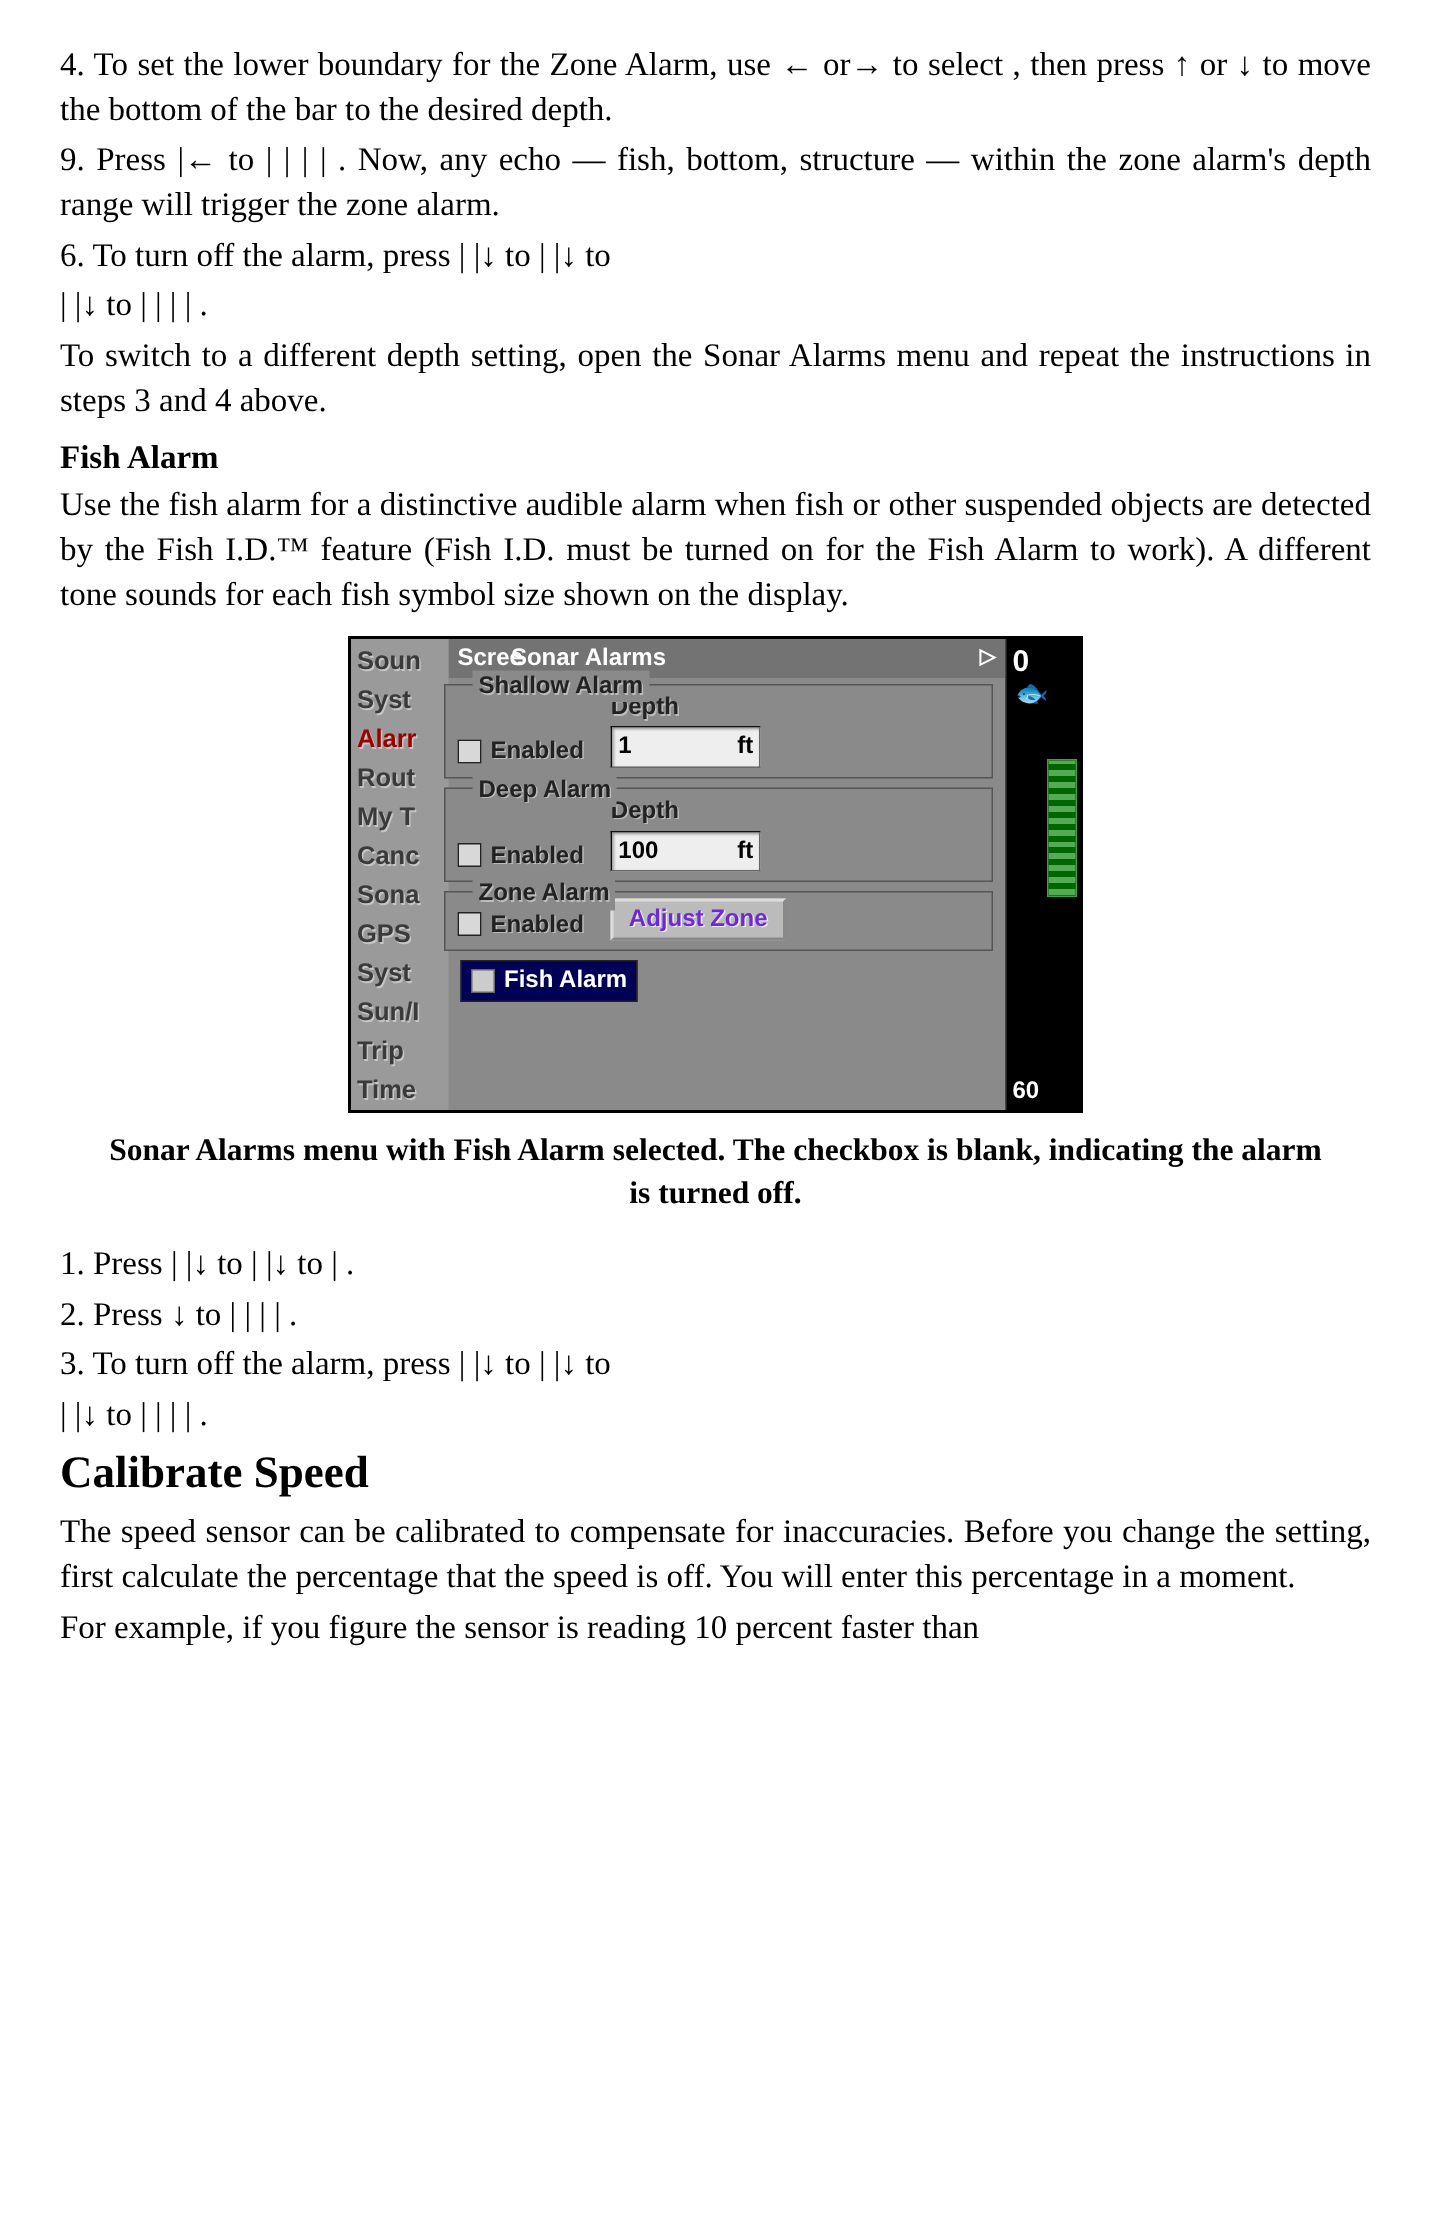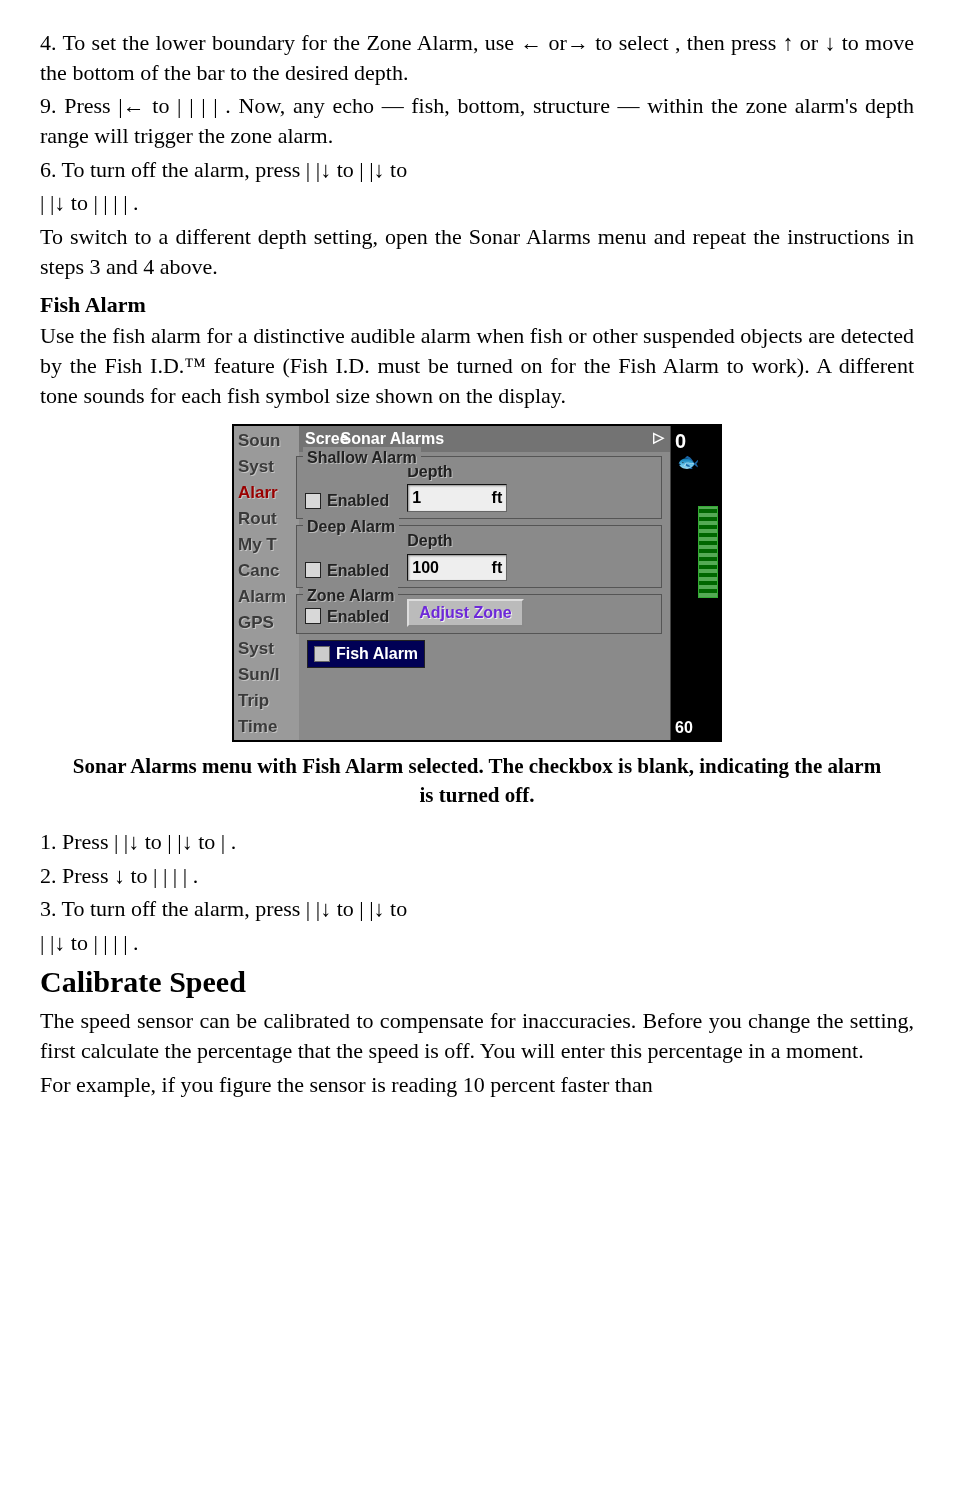--- a/index.html
+++ b/index.html
@@ -81,21 +81,21 @@
   .alarm-box {
     border: 1px solid #555;
     margin: 4px 8px 6px 8px;
     padding: 4px 8px 6px 8px;
     position: relative;
     background: #8a8a8a;
   }
   .alarm-box .legend {
     position: absolute;
     top: -10px;
-    left: 6px;
+    left: 18px;
     background: #8a8a8a;
     padding: 0 4px;
     font-weight: bold;
     font-size: 16px;
     color: #222;
     text-shadow: 1px 1px 0 #bbb;
   }
   .alarm-row {
     display: flex;
     align-items: flex-end;
@@ -206,21 +206,21 @@
 
 <div class="figure-wrap">
   <div class="figure cf">
     <div class="fig-left">
       <div>Soun</div>
       <div>Syst</div>
       <div class="sel">Alarr</div>
       <div>Rout</div>
       <div>My T</div>
       <div>Canc</div>
-      <div>Alarm</div>
+      <div>Sona</div>
       <div>GPS</div>
       <div>Syst</div>
       <div>Sun/I</div>
       <div>Trip</div>
       <div>Time</div>
     </div>
     <div class="fig-main">
       <div class="fig-title">
         <span style="margin-right:-8px;">Scree</span>
         <span style="flex:1;">Sonar Alarms</span>

